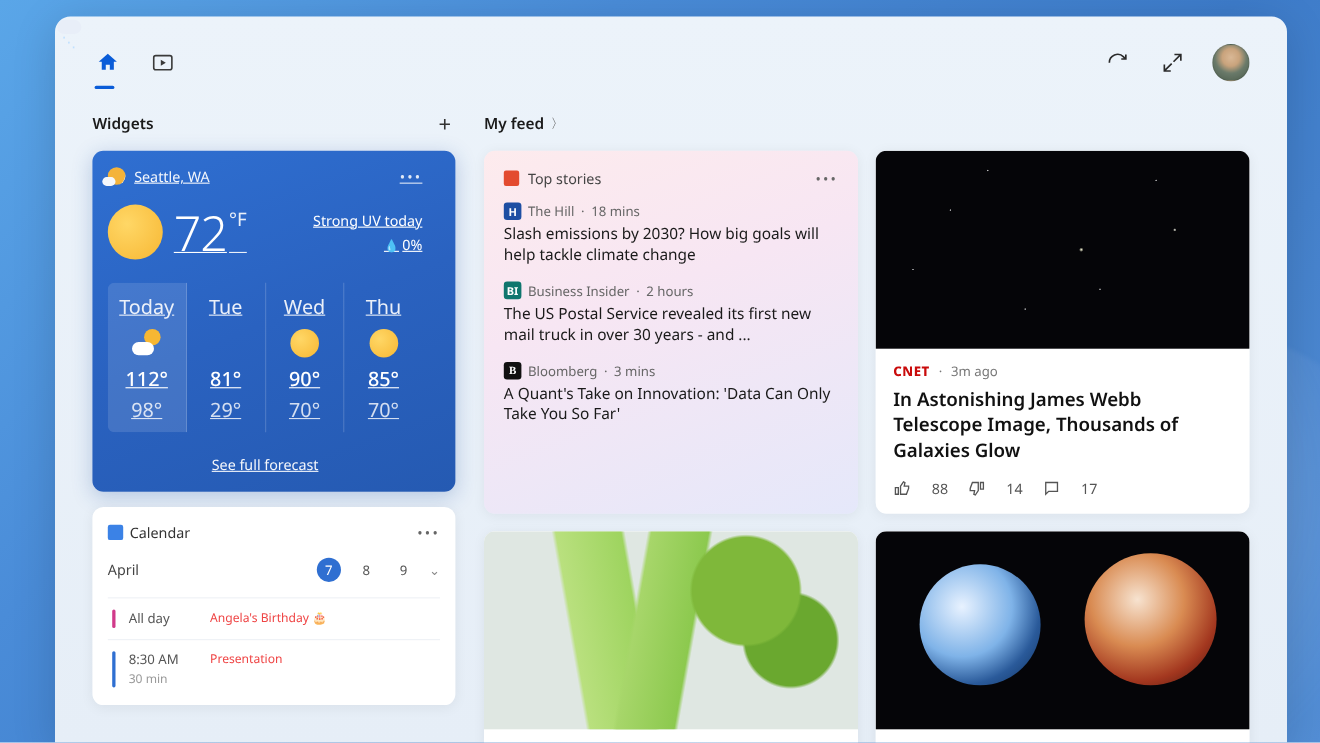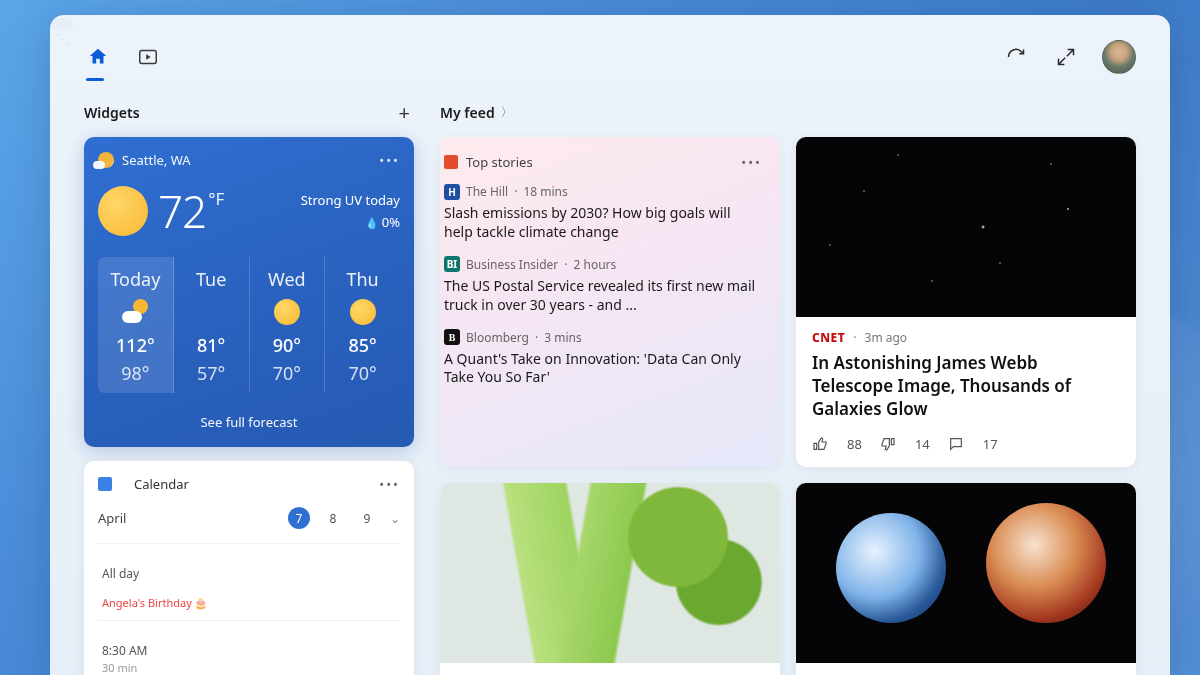--- a/index.html
+++ b/index.html
@@ -39,22 +39,23 @@
   .columns { display:flex; gap:26px; margin-top:18px; align-items:flex-start; }
   .col-widgets { width:330px; flex-shrink:0; }
   .col-feed { flex:1; min-width:0; }
   .section-head { display:flex; align-items:center; height:30px; margin-bottom:10px; }
   .section-title { font-size:14px; font-weight:600; color:#1a1a1a; }
   .section-head .plus { margin-left:auto; color:#333; font-size:20px; cursor:pointer; padding:0 4px;}
   .chev { margin-left:6px; color:#555; font-size:12px; }
   
   .weather {
     background: linear-gradient(160deg, #2f6fd1 0%, #2a62c0 50%, #255ab2 100%);
-    border-radius:10px; color:#fff; padding:14px 14px 10px 14px;
+    border-radius:10px; color:#fff; padding:14px 30px 10px 14px;
     box-shadow: 0 4px 18px rgba(30,80,160,0.25);
+    text-decoration: underline;
   }
   .w-head { display:flex; align-items:center; gap:8px; font-size:13px; opacity:0.95;}
   .w-head .dots { margin-left:auto; letter-spacing:2px; cursor:pointer; opacity:0.9;}
   .sun-ico { width:16px; height:16px; border-radius:50%; background:#ffb734;
     box-shadow: -4px -2px 0 -4px #fff inset; position:relative;}
   .sun-ico::after{content:"";position:absolute;left:-5px;bottom:-1px;width:12px;height:8px;background:#fff;border-radius:8px;}
   .w-main { display:flex; align-items:center; margin-top:12px; }
   .big-sun { width:50px; height:50px; border-radius:50%; background:radial-gradient(circle at 35% 35%, #ffd766, #f7b733); margin-right:10px;}
   .temp { font-size:44px; font-weight:300; letter-spacing:-1px;}
   .temp-unit { font-size:17px; vertical-align: top; position:relative; top:6px; margin-left:2px; opacity:0.9;}
@@ -72,38 +73,38 @@
   .fico.rain::after{content:"⋰";position:absolute;left:6px;top:14px;color:#bfe0ff;font-size:13px;transform:scaleX(-1);}
   .fico.pc{position:relative;}
   .fico.pc::before{content:"";position:absolute;right:0;top:0;width:15px;height:15px;border-radius:50%;background:#f7b733;}
   .fico.pc::after{content:"";position:absolute;left:0;bottom:2px;width:20px;height:12px;background:#fff;border-radius:10px;}
   .hi{font-weight:500;}
   .lo{opacity:0.8; margin-top:4px;}
   .see-full{ text-align:center; font-size:13px; margin-top:14px; padding:6px 0; cursor:pointer; opacity:0.95;}
   
   .calendar { background:#fff; border-radius:10px; margin-top:14px; padding:14px 14px 6px 14px;
     box-shadow:0 2px 12px rgba(0,0,0,0.06);}
-  .c-head{display:flex;align-items:center;gap:22px;font-size:13px;color:#333;}
+  .c-head{display:flex;align-items:center;gap:6px;font-size:13px;color:#333;}
   .c-ico{width:14px;height:14px;background:#3b82e6;border-radius:2px;}
   .c-head .dots{margin-left:auto;letter-spacing:2px;color:#666;cursor:pointer;}
   .c-month-row{display:flex;align-items:center;margin-top:14px;gap:12px;font-size:13px;color:#444;}
   .c-month-row .mon{font-weight:400;}
   .c-days{margin-left:auto;display:flex;gap:12px;align-items:center;}
   .c-day{width:22px;height:22px;border-radius:50%;display:flex;align-items:center;justify-content:center;color:#555;font-size:12px;}
   .c-day.sel{background:#2f6fd1;color:#fff;}
   .c-chev{color:#888;font-size:12px;cursor:pointer;}
   .c-events{margin-top:14px;}
-  .c-ev{display:flex;gap:12px;padding:10px 4px;border-top:1px solid #eef1f5;flex-direction:column;}
+  .c-ev{display:flex;gap:12px;padding:10px 4px;border-top:1px solid #eef1f5;}
   .c-bar{width:3px;border-radius:2px;align-self:stretch;}
   .c-time{width:62px;font-size:12px;color:#555;line-height:1.4;}
   .c-title{font-size:11px;color:#ef4444;}
   
   .feed-grid{display:grid;grid-template-columns:1fr 1fr;gap:16px;}
   .card{background:#fff;border-radius:10px;overflow:hidden;box-shadow:0 2px 12px rgba(0,0,0,0.06);}
-  .topstories{background:linear-gradient(160deg,#fdebed 0%, #f7e6f3 40%, #e5e8fa 100%);padding:16px 18px 14px 4px;}
+  .topstories{background:linear-gradient(160deg,#fdebed 0%, #f7e6f3 40%, #e5e8fa 100%);padding:16px 18px 14px 18px;}
   .ts-head{display:flex;align-items:center;gap:8px;font-size:13px;color:#444;margin-bottom:12px;}
   .ts-ico{width:14px;height:14px;background:#e34b2f;border-radius:2px;}
   .ts-head .dots{margin-left:auto;letter-spacing:2px;color:#666;cursor:pointer;}
   .ts-item{margin-bottom:14px;}
   .ts-meta{display:flex;align-items:center;gap:6px;font-size:12px;color:#666;margin-bottom:4px;}
   .src-badge{width:16px;height:16px;border-radius:3px;display:flex;align-items:center;justify-content:center;
     font-size:10px;font-weight:700;color:#fff;}
   .src-hill{background:#1e4fa3;}
   .src-bi{background:#0f766e;}
   .src-bb{background:#111;color:#fff;font-family:Georgia,serif;}
@@ -204,21 +205,21 @@
             <div class="fday">
               <div class="lbl">Today</div>
               <div class="fico pc"></div>
               <div class="hi">112°</div>
               <div class="lo">98°</div>
             </div>
             <div class="fday">
               <div class="lbl">Tue</div>
               <div class="fico rain"></div>
               <div class="hi">81°</div>
-              <div class="lo">57°</div>
+              <div class="lo">29°</div>
             </div>
             <div class="fday">
               <div class="lbl">Wed</div>
               <div class="fico sun"></div>
               <div class="hi">90°</div>
               <div class="lo">70°</div>
             </div>
             <div class="fday">
               <div class="lbl">Thu</div>
               <div class="fico sun"></div>

